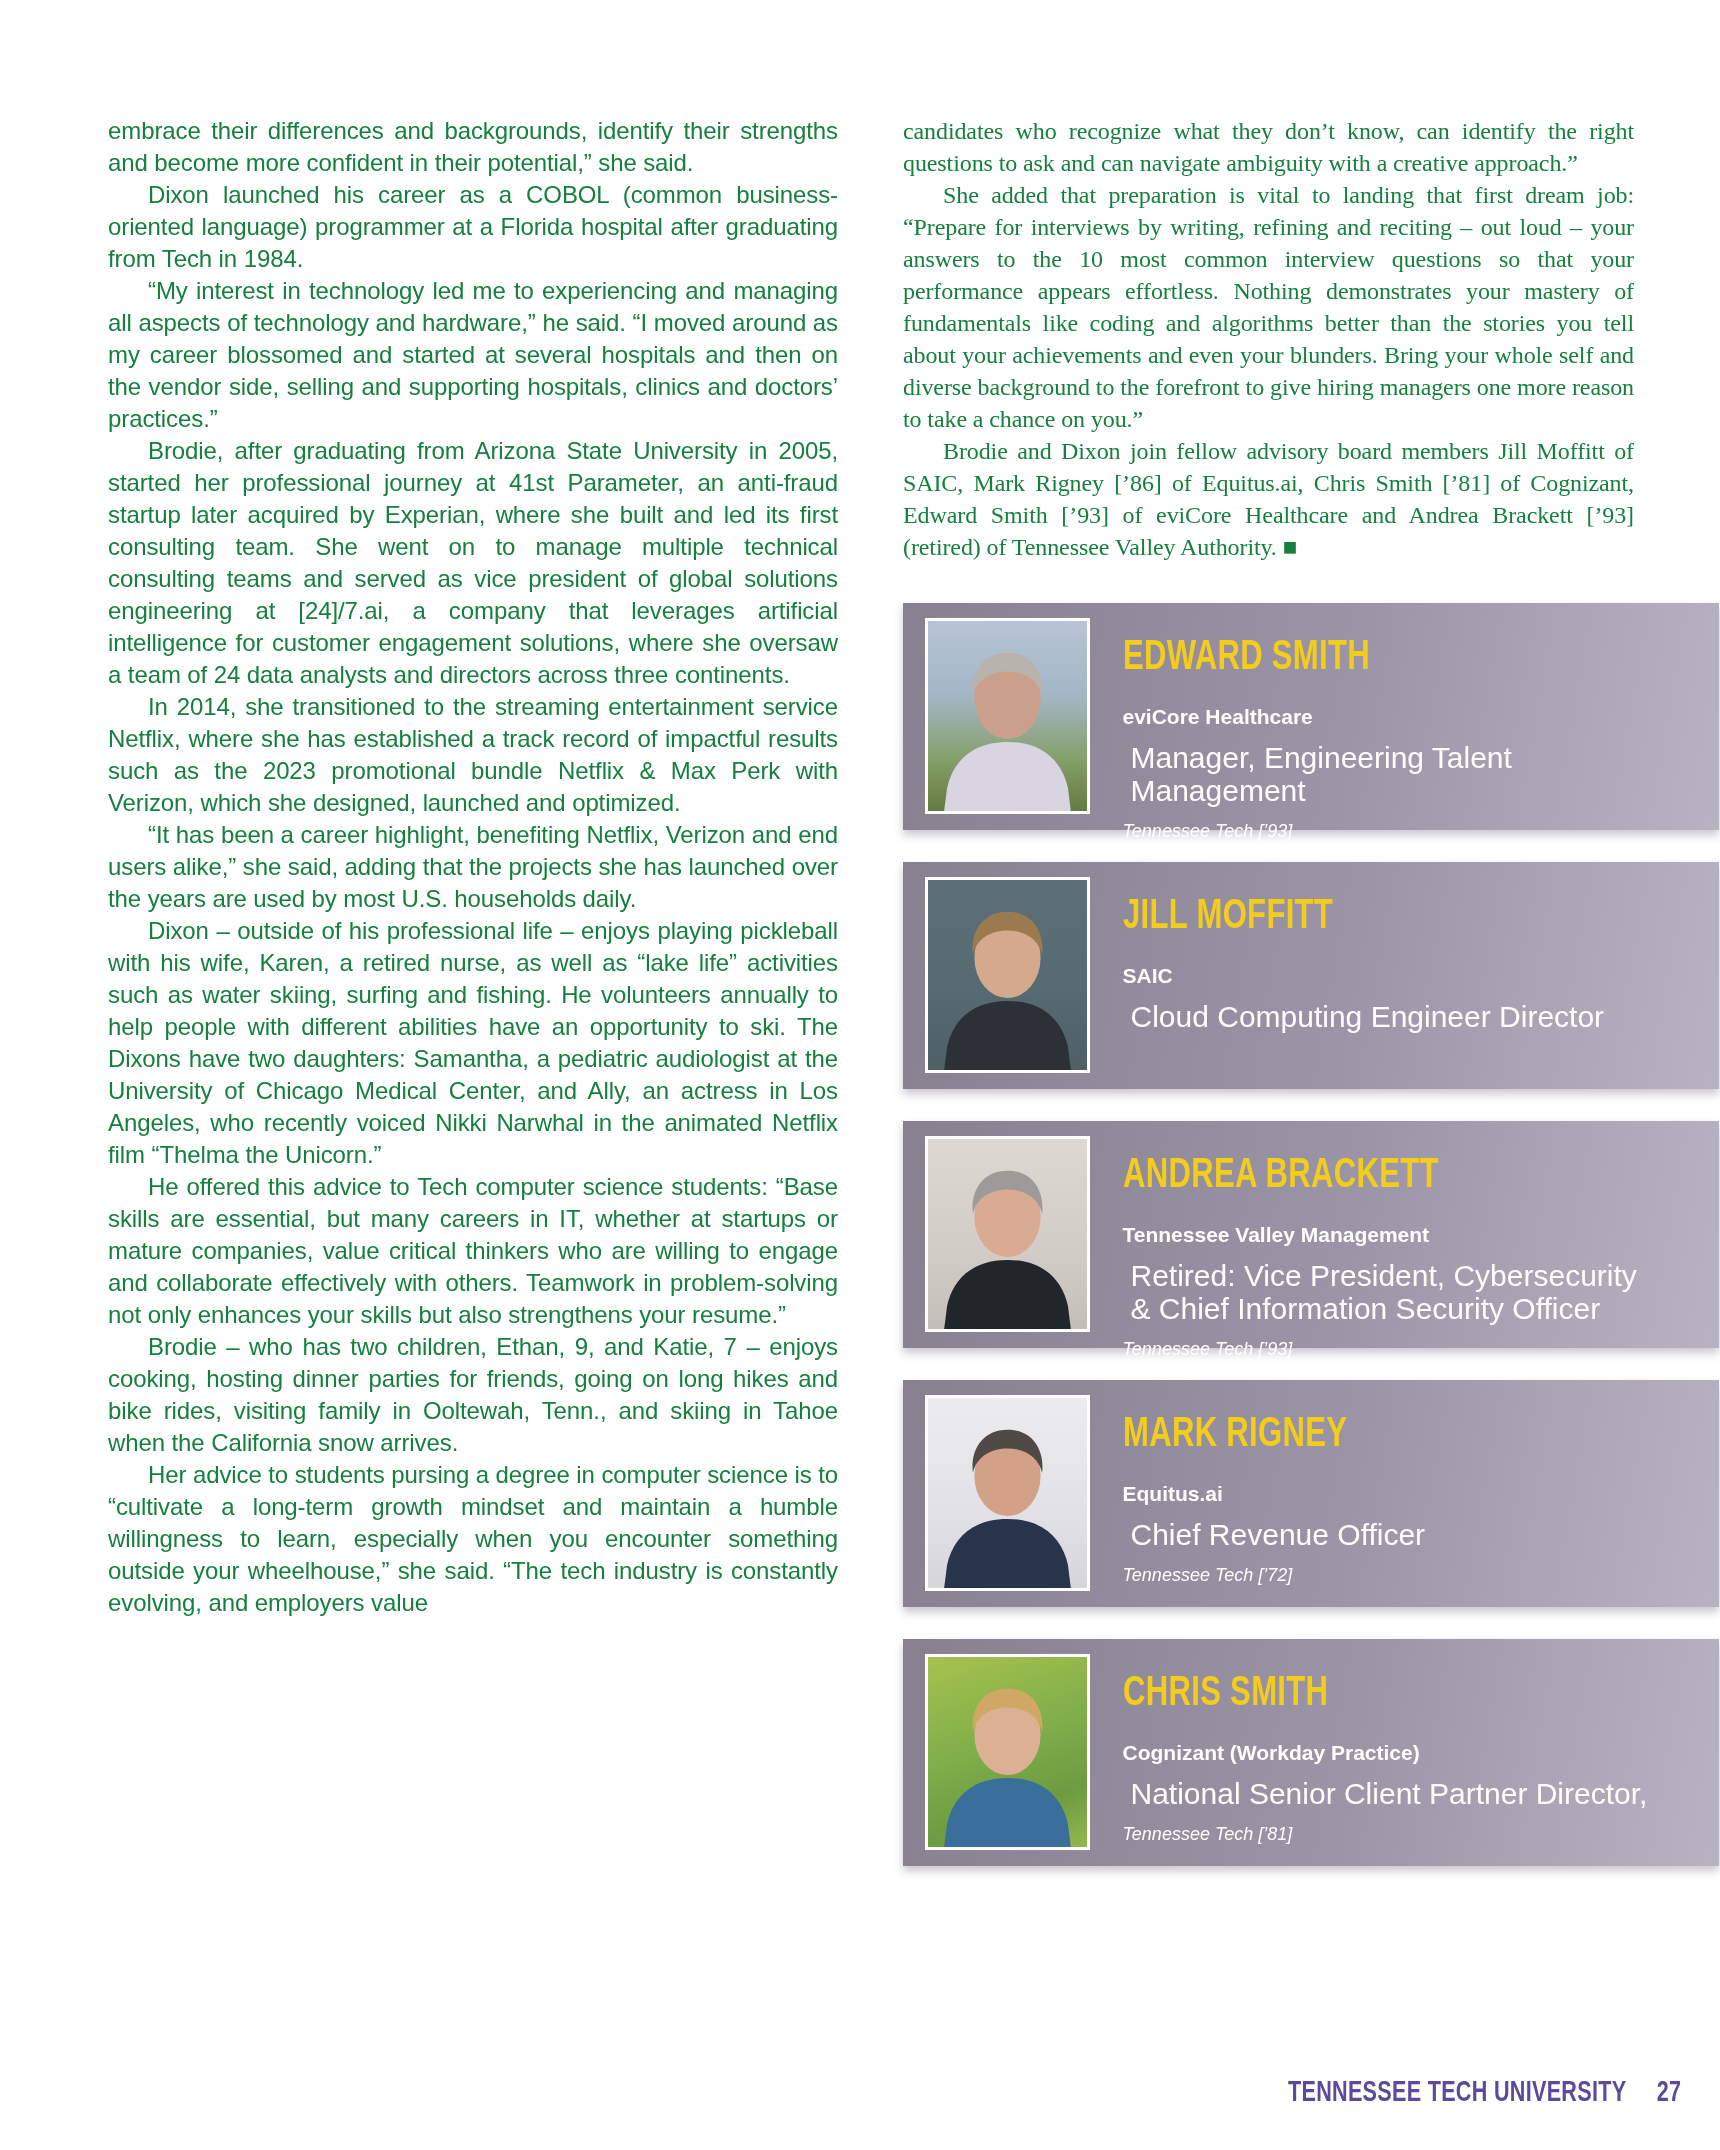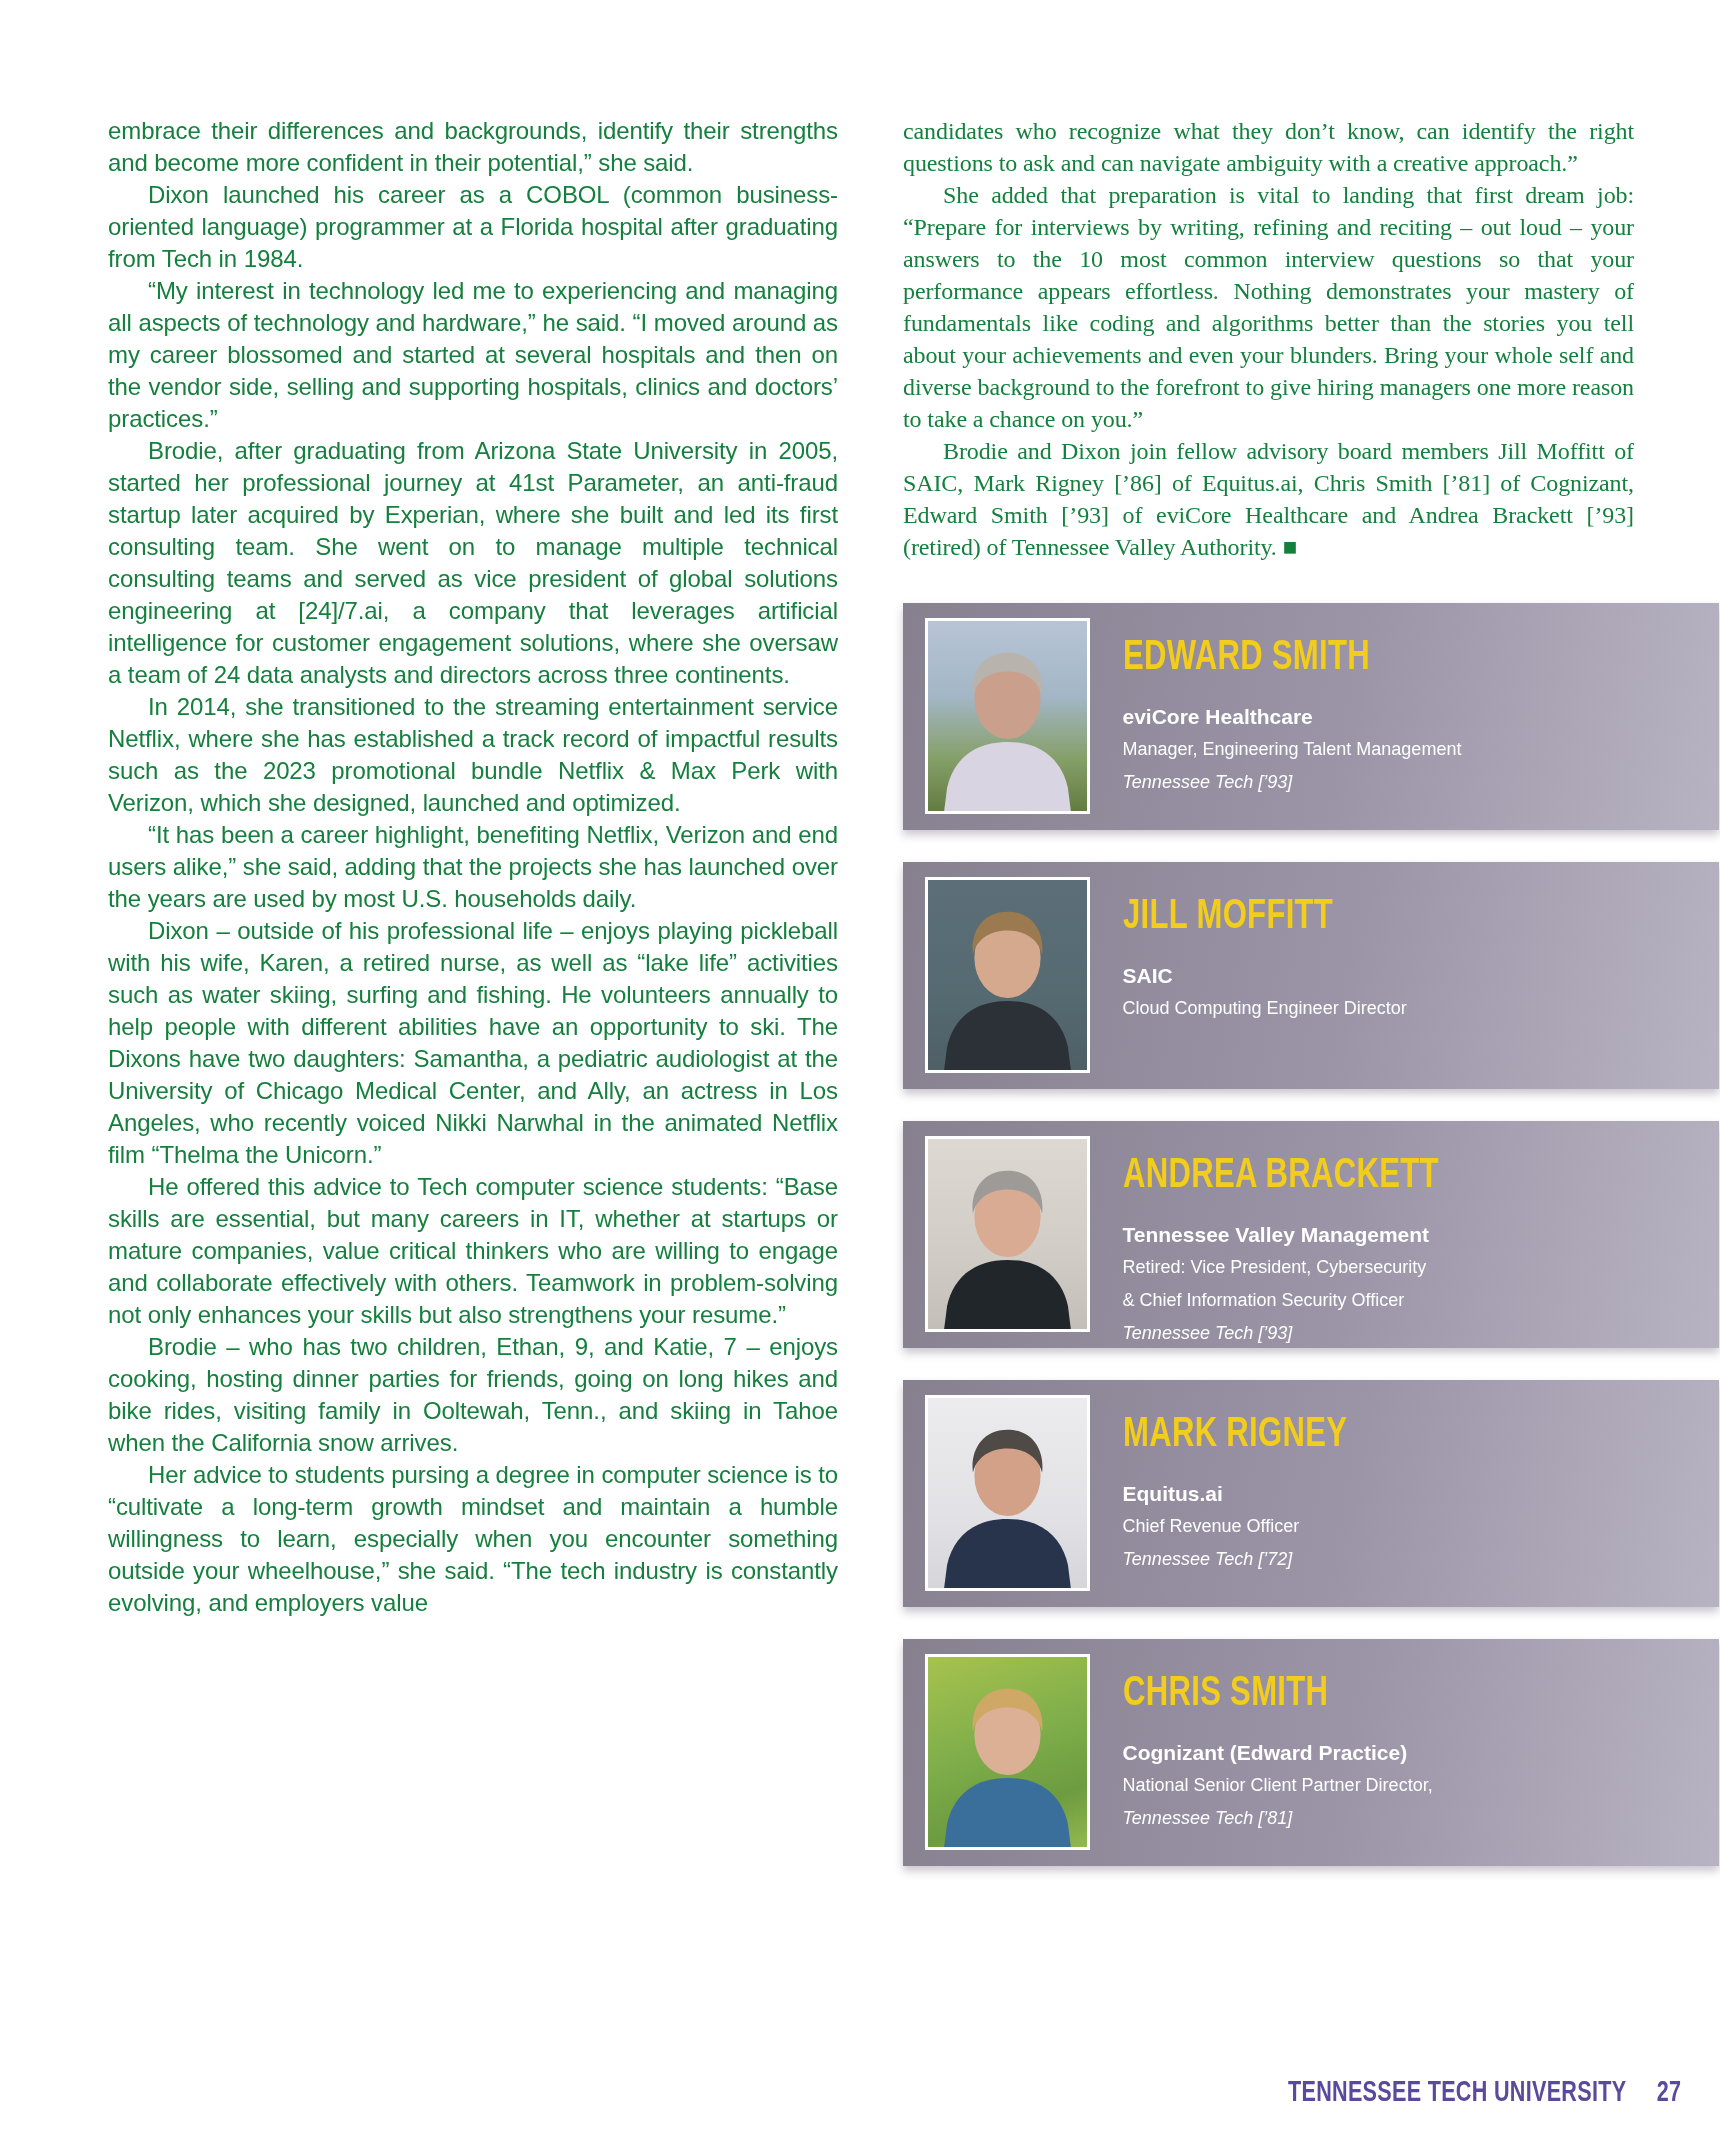--- a/index.html
+++ b/index.html
@@ -76,22 +76,22 @@
     transform:scaleX(0.74);
     transform-origin:left top;
     white-space:nowrap;
   }
   .card-company{
     margin:0;
     font-size:21px;line-height:33px;
     font-weight:700;color:#ffffff;
   }
   .card-title{
-    margin:0;
-    font-size:18px;line-height:33px;
+    margin:8px;
+    font-size:30px;line-height:33px;
     font-weight:400;color:#ffffff;
     white-space:pre-line;
   }
   .card-alum{
     margin:0;
     font-size:18px;line-height:33px;
     font-style:italic;color:#ffffff;
   }
   
   .footer{
@@ -201,21 +201,21 @@
   <div class="card">
     <div class="photo photo-4">
       <svg viewBox="0 0 220 264">
         <path class="shirt" d="M110 168 C60 168 34 196 26 232 L22 264 L198 264 L194 232 C186 196 160 168 110 168 Z"></path>
         <ellipse class="skin" cx="110" cy="108" rx="46" ry="56"></ellipse>
         <path class="hair" d="M110 44 C74 44 58 74 62 104 C66 84 84 70 110 70 C136 70 154 84 158 104 C162 74 146 44 110 44 Z"></path>
       </svg>
     </div>
     <div class="card-text">
       <h3 class="card-name">CHRIS SMITH</h3>
-      <p class="card-company">Cognizant (Edward Practice)</p>
+      <p class="card-company">Cognizant (Workday Practice)</p>
       <p class="card-title">National Senior Client Partner Director,</p>
       <p class="card-alum">Tennessee Tech [’81]</p>
     </div>
   </div>
 </div>
     </section>
   </div>
 
   <div class="footer">
     <span>TENNESSEE TECH UNIVERSITY</span>

